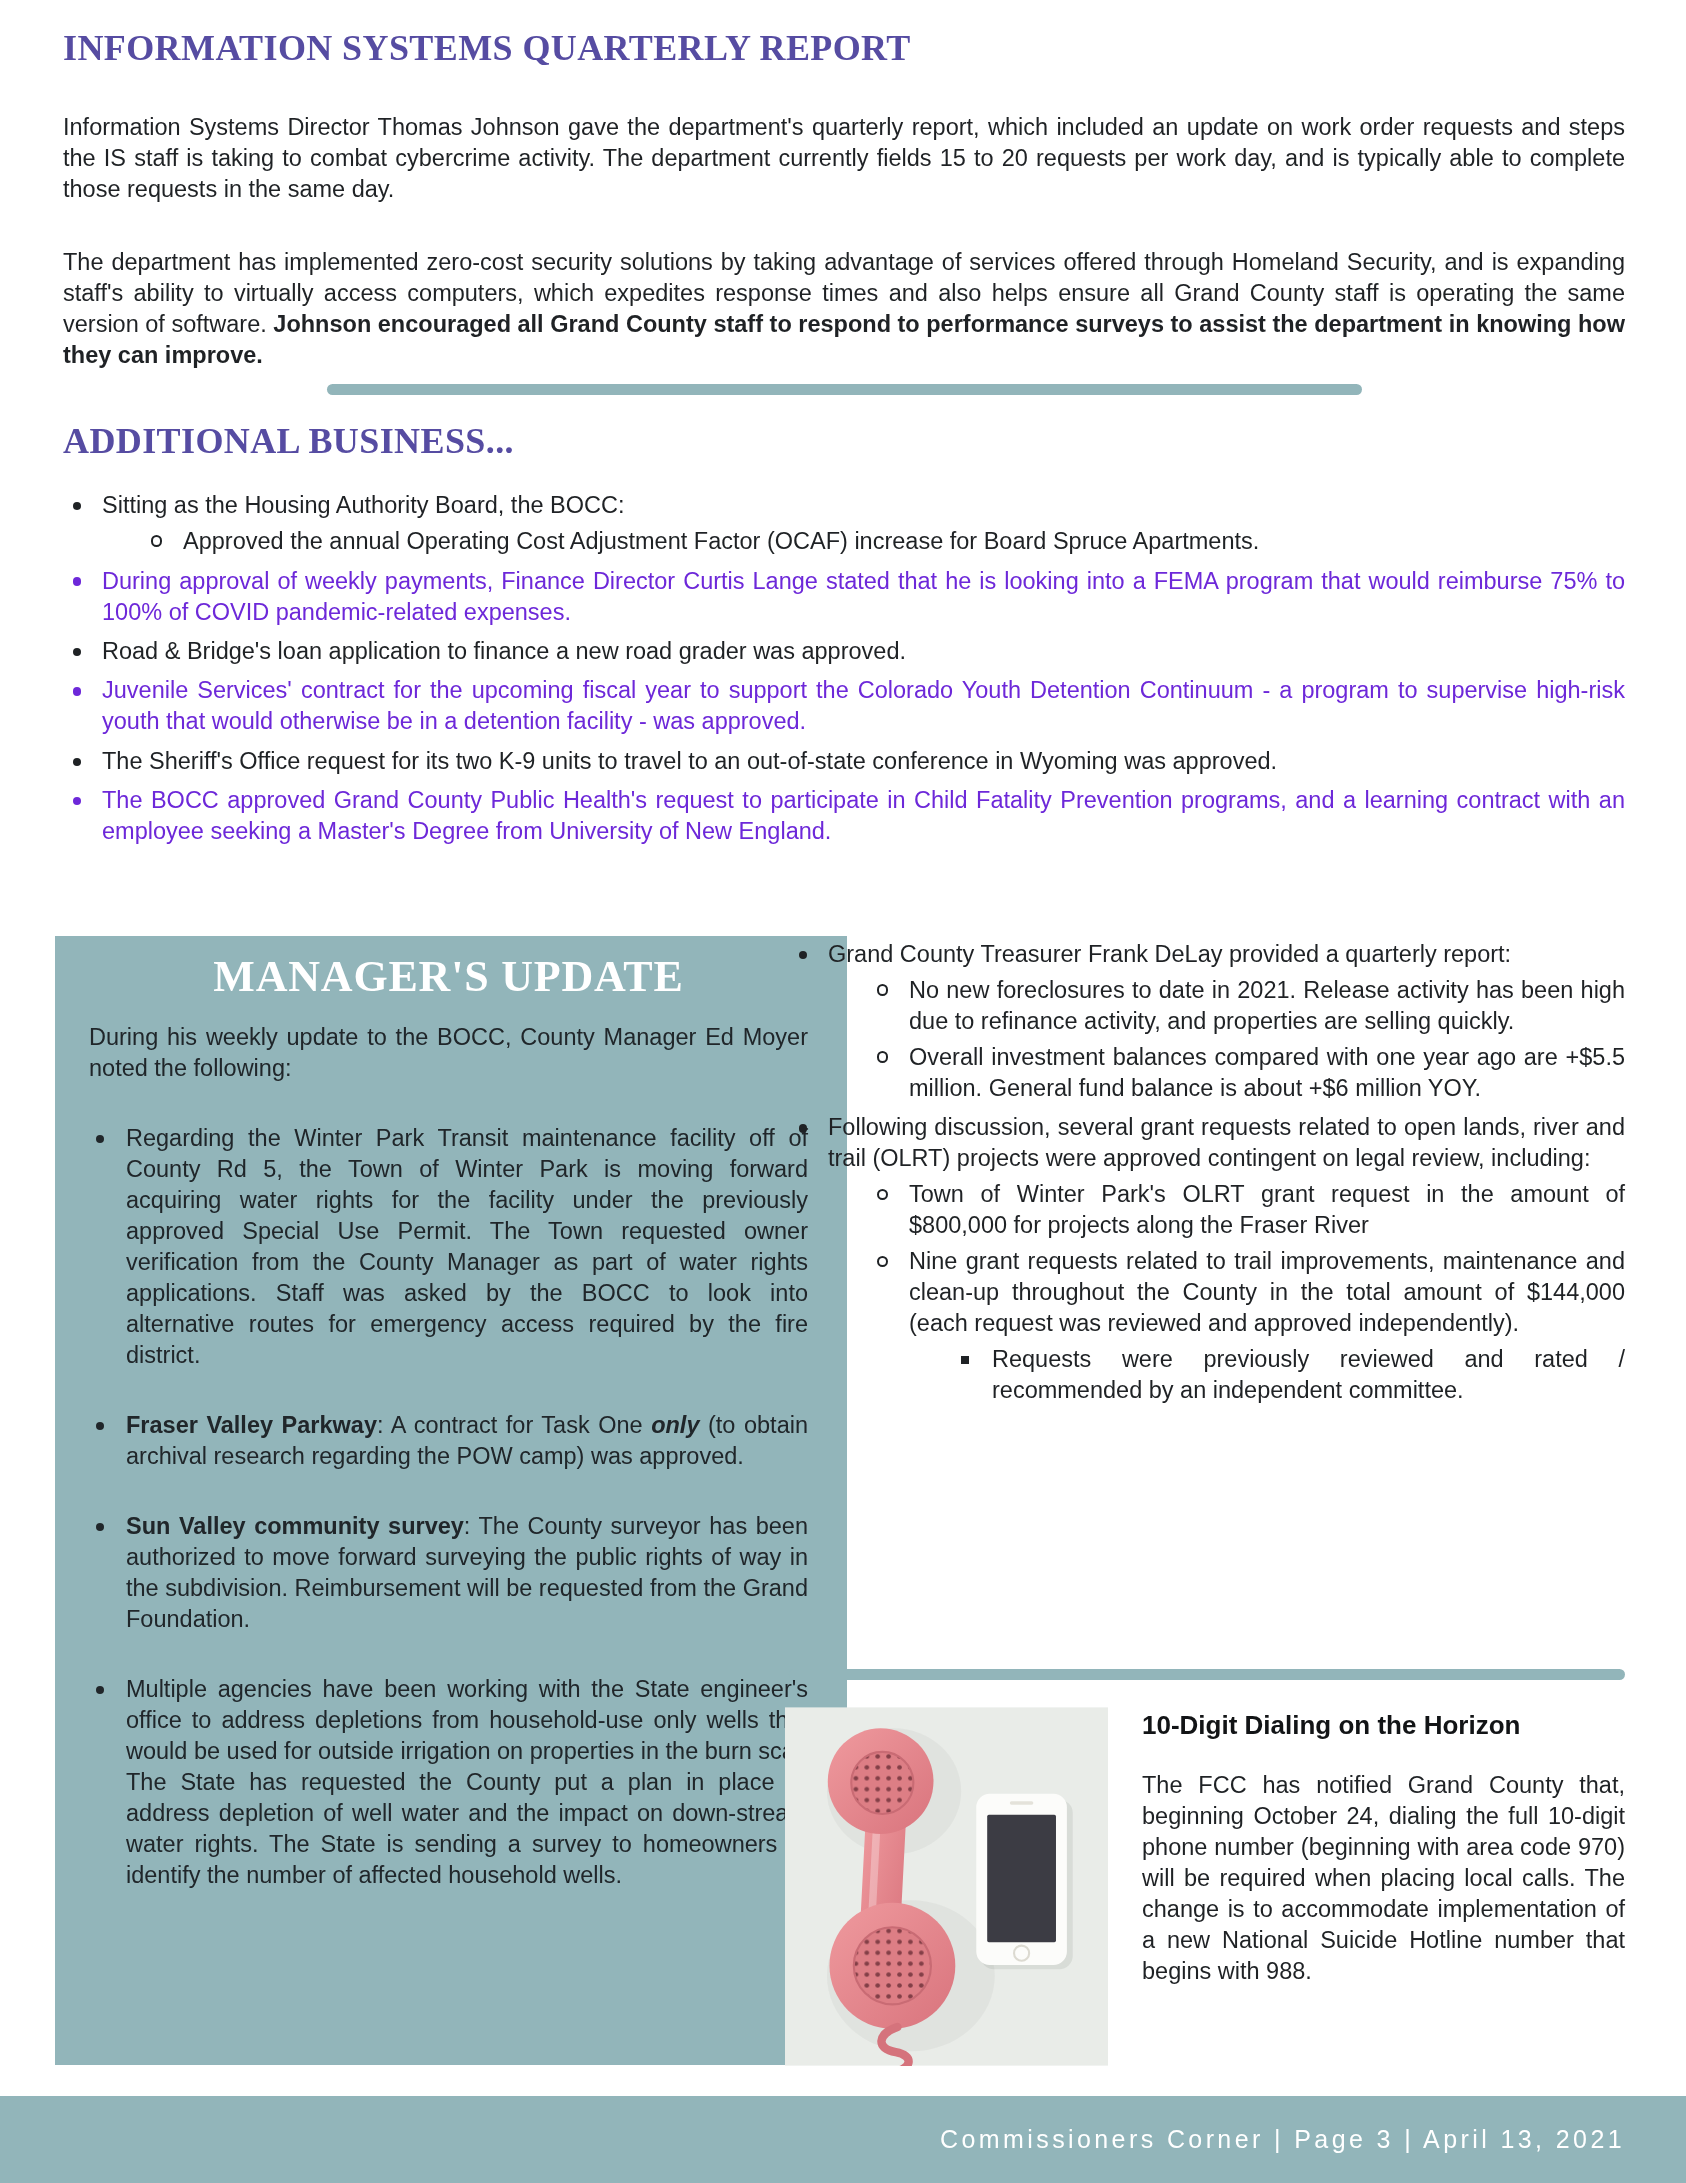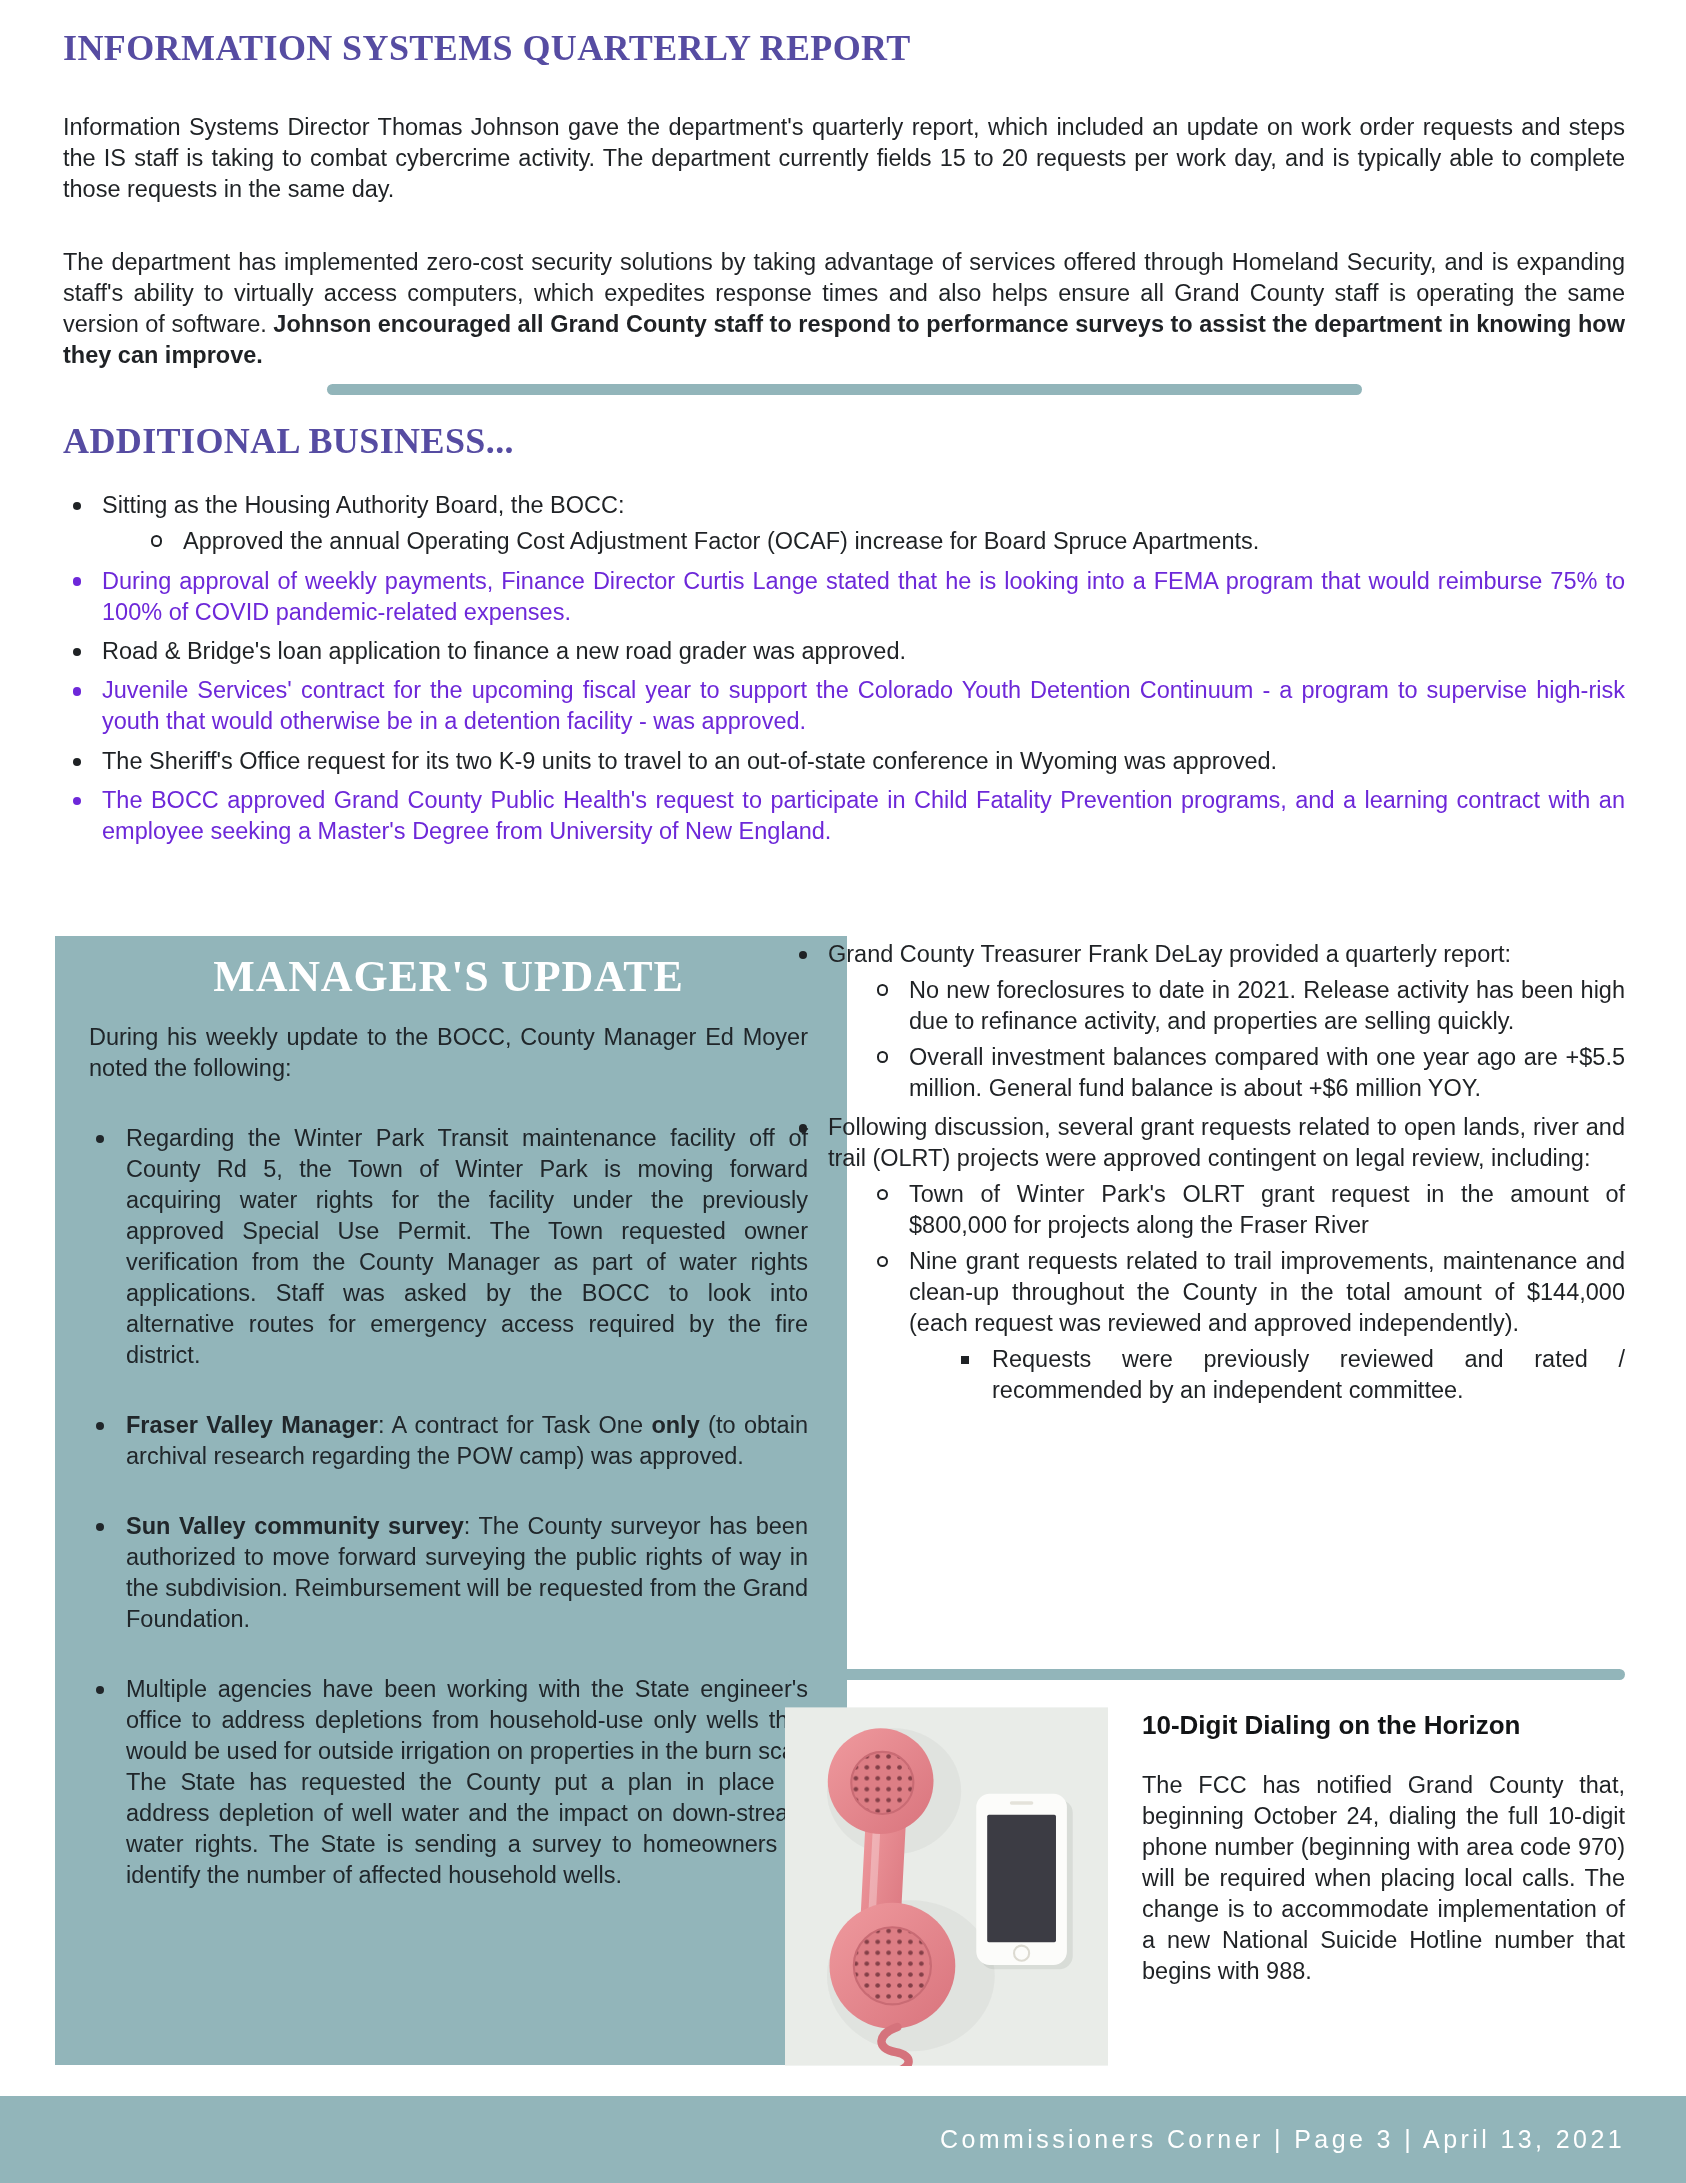--- a/index.html
+++ b/index.html
@@ -2,21 +2,21 @@
 <html style="font-size:13.4px"><head>
 <meta charset="utf-8">
 <style>
   html,body{margin:0;padding:0;background:#ffffff;}
   body{width:1687px;height:2183px;position:relative;overflow:hidden;
        font-family:"Liberation Sans","DejaVu Sans",sans-serif;color:#1f2225;}
   .serif-h{font-family:"Liberation Serif","DejaVu Serif",serif;font-weight:bold;color:#564ca2;
            font-size:36px;margin:0;letter-spacing:0.4px;line-height:1.1;}
   .body-txt{font-size:23.5px;line-height:31px;text-align:justify;margin:0;}
   .b{font-weight:bold;}
-  .bi{font-weight:bold;}
+  .bi{font-weight:bold;font-style:italic;}
   
   .sec-report{position:absolute;left:63px;top:28.6px;width:1562px;}
   .sec-report h1{margin-bottom:44px;}
   .sec-report .p1{margin-bottom:42px;}
   
   .divider{position:absolute;height:11px;border-radius:5.9px;background:#92b5ba;}
   .d1{left:327px;top:384px;width:1035px;}
   .d2{left:789px;top:1669px;width:836px;}
   
   .sec-additional{position:absolute;left:63px;top:422px;width:1562px;}
@@ -79,21 +79,21 @@
       <div class="li dot"><span>The Sheriff's Office request for its two K-9 units to travel to an out-of-state conference in Wyoming was approved.</span></div>
       <div class="li dot c-purple"><span>The BOCC approved Grand County Public Health's request to participate in Child Fatality Prevention programs, and a learning contract with an employee seeking a Master's Degree from University of New England.</span></div>
     </div>
   </section>
 
   <aside class="mbox">
     <h2>MANAGER'S UPDATE</h2>
     <p class="body-txt">During his weekly update to the BOCC, County Manager Ed Moyer noted the following:</p>
     <div>
       <div class="li dot"><span>Regarding the Winter Park Transit maintenance facility off of County Rd 5, the Town of Winter Park is moving forward acquiring water rights for the facility under the previously approved Special Use Permit.  The Town requested owner verification from the County Manager as part of water rights applications. Staff was asked by the BOCC to look into alternative routes for emergency access required by the fire district.</span></div>
-      <div class="li dot"><span class="b">Fraser Valley Manager</span><span>: A contract for Task One </span><span class="bi">only</span><span> (to obtain archival research regarding the POW camp) was approved.</span></div>
+      <div class="li dot"><span class="b">Fraser Valley Parkway</span><span>: A contract for Task One </span><span class="bi">only</span><span> (to obtain archival research regarding the POW camp) was approved.</span></div>
       <div class="li dot"><span class="b">Sun Valley community survey</span><span>: The County surveyor has been authorized to move forward surveying the public rights of way in the subdivision. Reimbursement will be requested from the Grand Foundation.</span></div>
       <div class="li dot"><span>Multiple agencies have been working with the State engineer's office to address depletions from household-use only wells that would be used for outside irrigation on properties in the burn scar. The State has requested the County put a plan in place to address depletion of well water and the impact on down-stream water rights. The State is sending a survey to homeowners to identify the number of affected household wells.</span></div>
     </div>
   </aside>
 
   <section class="rcol">
     <div class="li dot">
       <span>Grand County Treasurer Frank DeLay provided a quarterly report:</span>
       <div class="sublist">
         <div class="li circ"><span>No new foreclosures to date in 2021. Release activity has been high due to refinance activity, and properties are selling quickly.</span></div>

